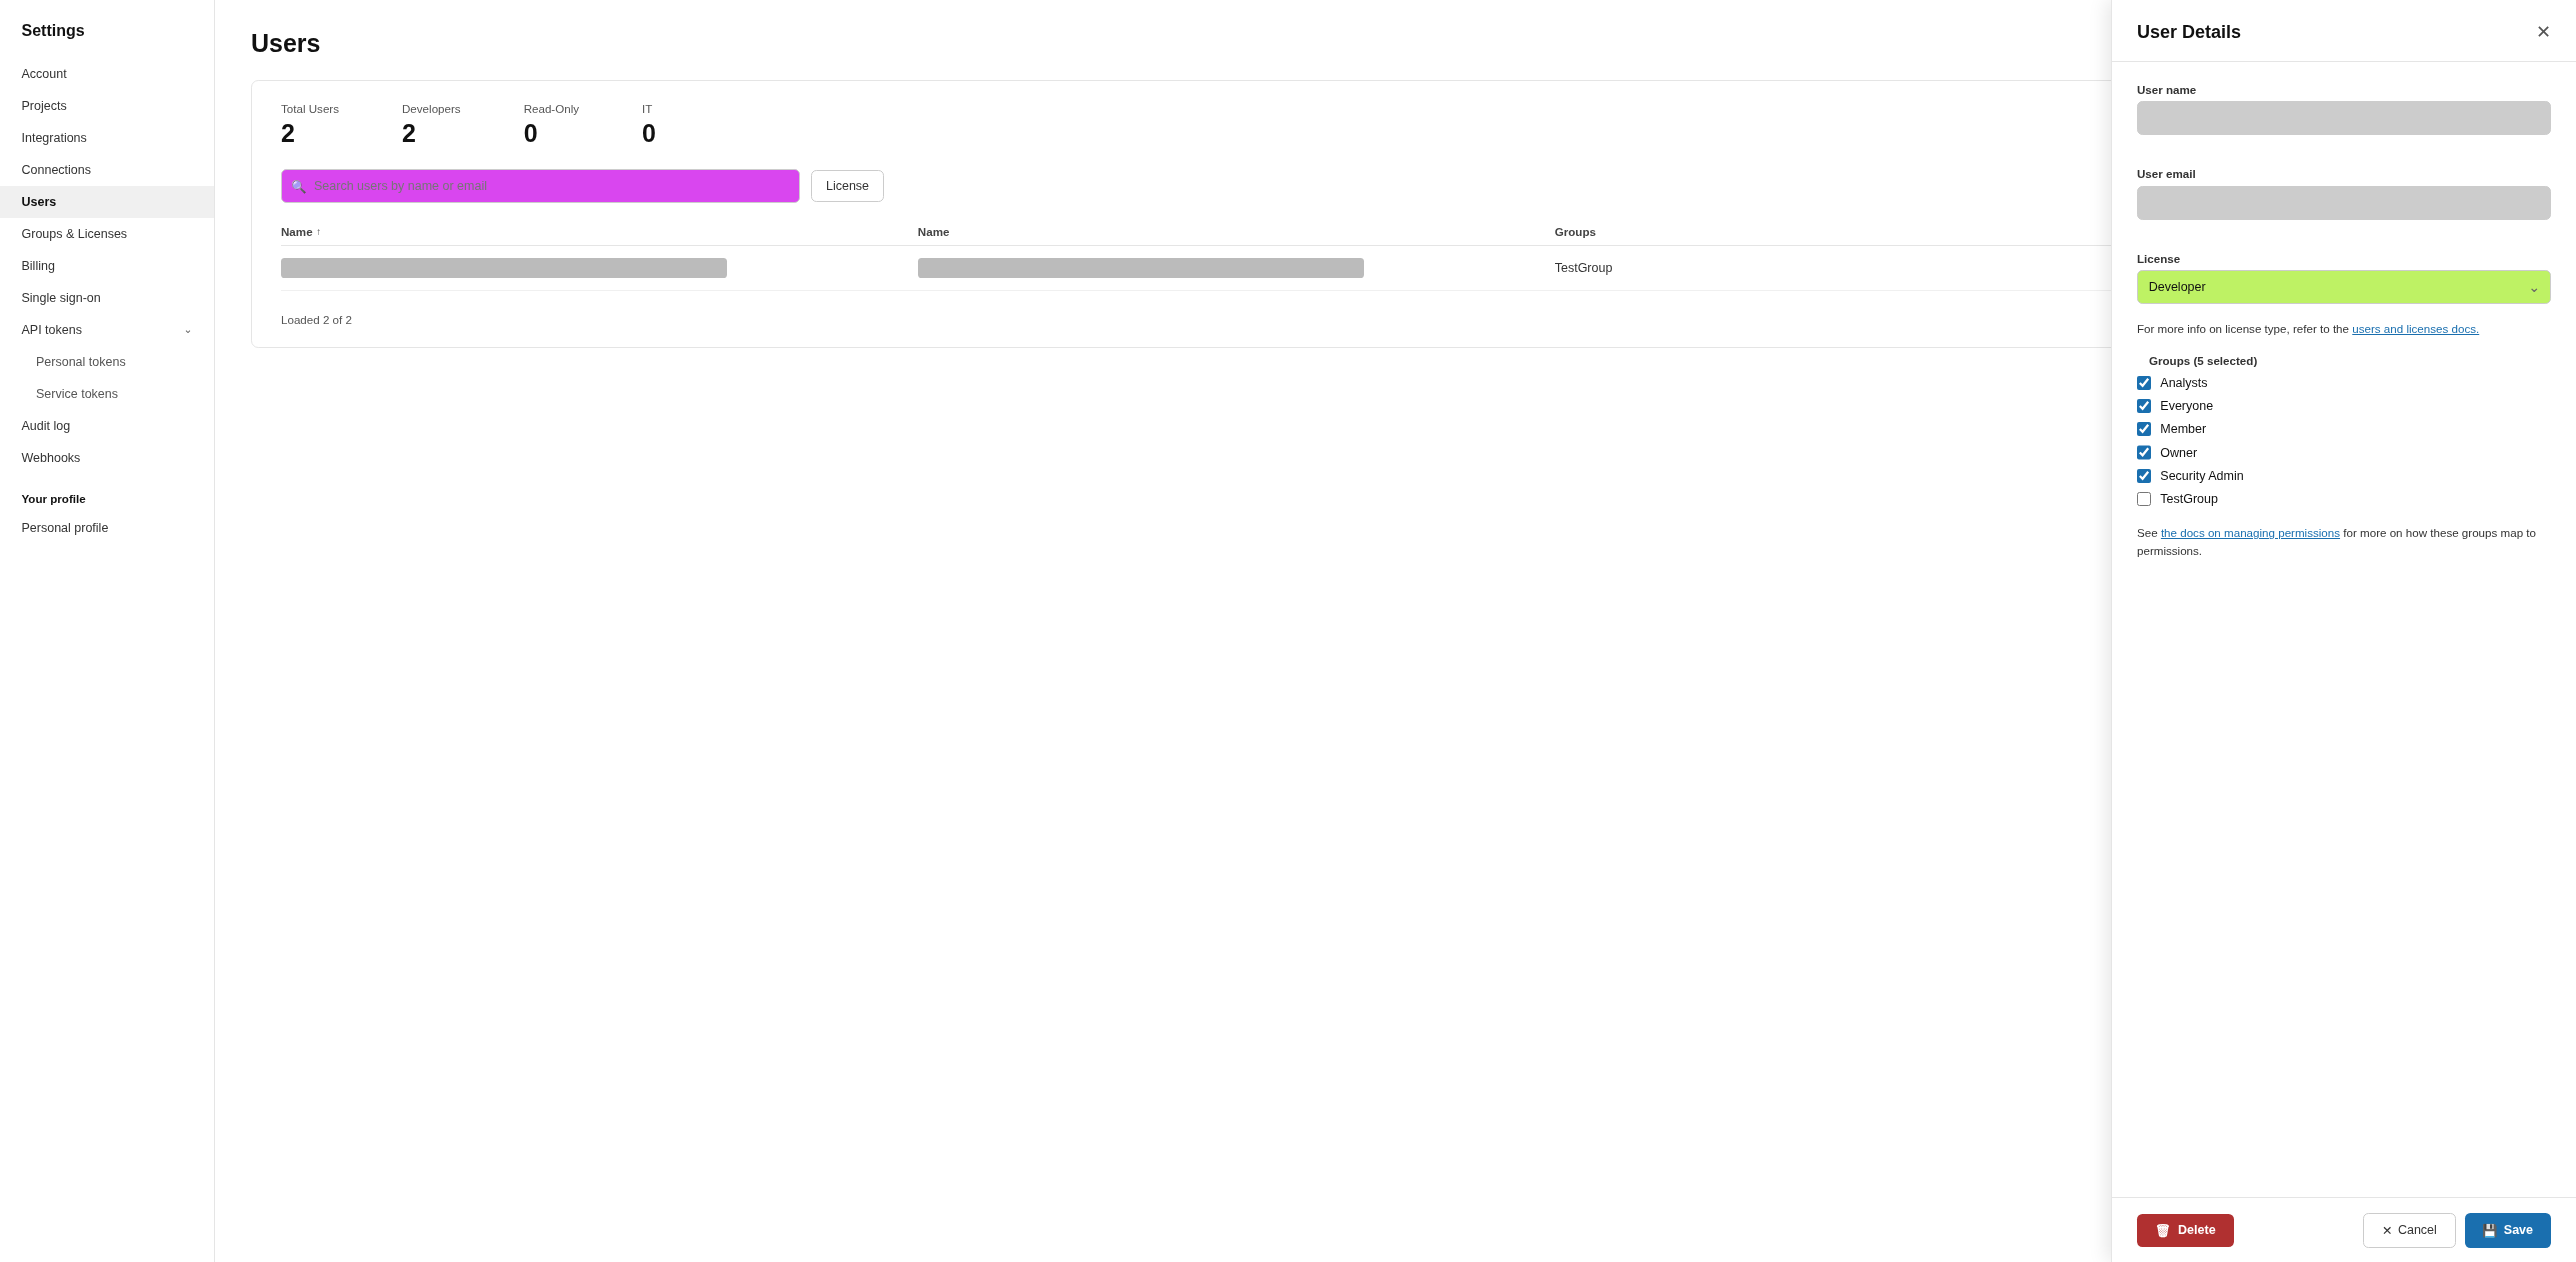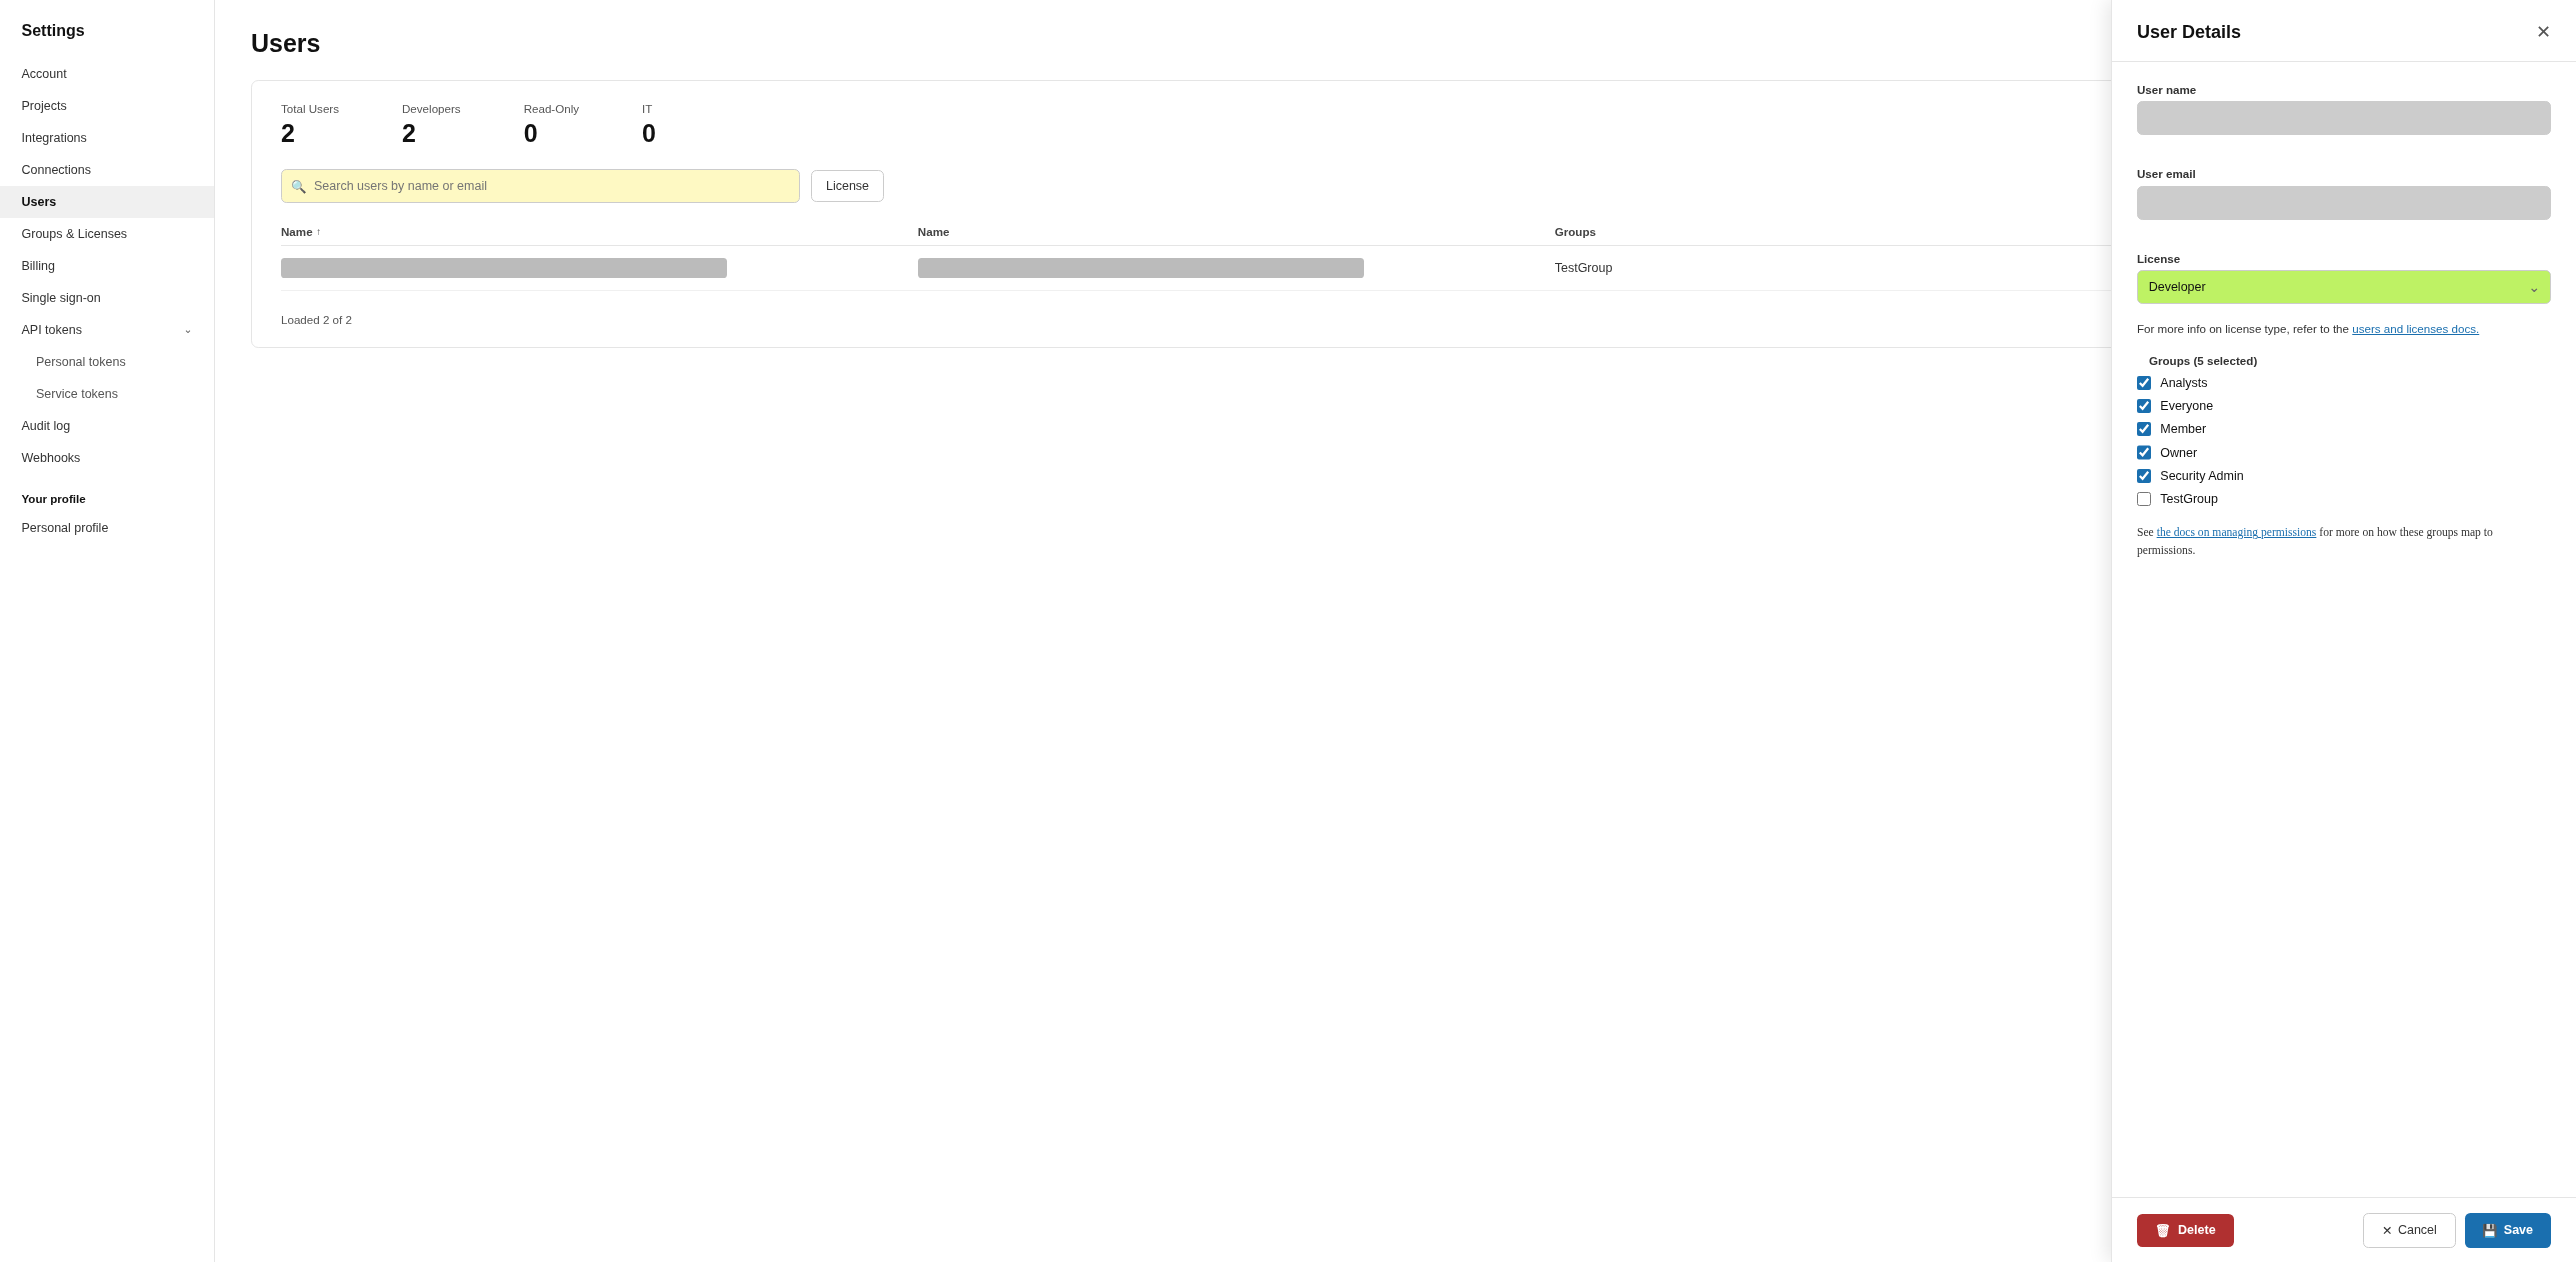--- a/index.html
+++ b/index.html
@@ -93,21 +93,21 @@
       color: #999;
       font-size: 12.5px;
     }
     .search-input {
       width: 100%;
       padding: 9px 10.7px 9px 32px;
       border: 0.9px solid #ccc;
       border-radius: 5.4px;
       font-size: 12.5px;
       color: #333;
-      background: #fef9c3;
+      background: #d946ef;
       outline: none;
     }
     .filter-btn {
       padding: 8px 14.3px;
       border: 0.9px solid #ccc;
       border-radius: 5.4px;
       background: #fff;
       font-size: 12.5px;
       cursor: pointer;
       color: #333;
@@ -254,21 +254,20 @@
       width: 14.3px;
       height: 14.3px;
       accent-color: #1a6faf;
       cursor: pointer;
     }
     .permissions-note {
       font-size: 11.6px;
       color: #333;
       margin-top: 18px;
       line-height: 1.5;
-      font-family: Liberation Serif, serif;
     }
     .permissions-note a {
       color: #1a6faf;
       text-decoration: underline;
     }
 
     
     .panel-footer {
       padding: 14.3px 25px;
       border-top: 0.9px solid #e5e5e5;

